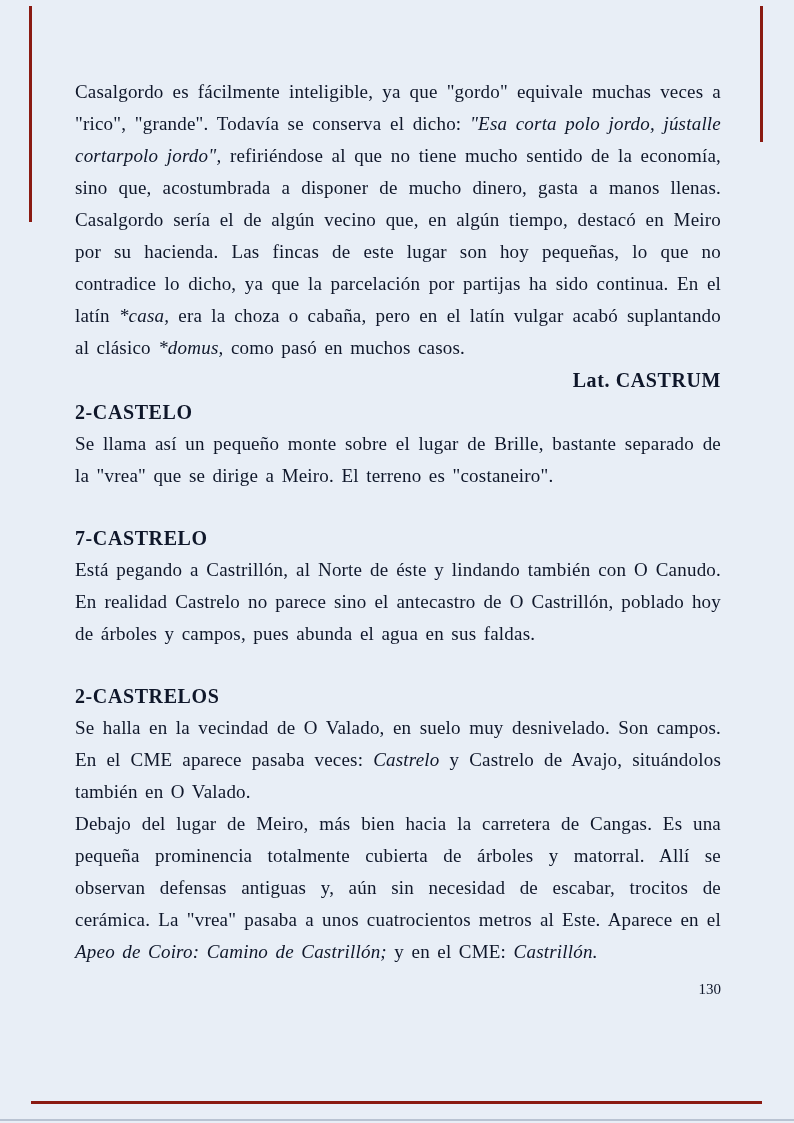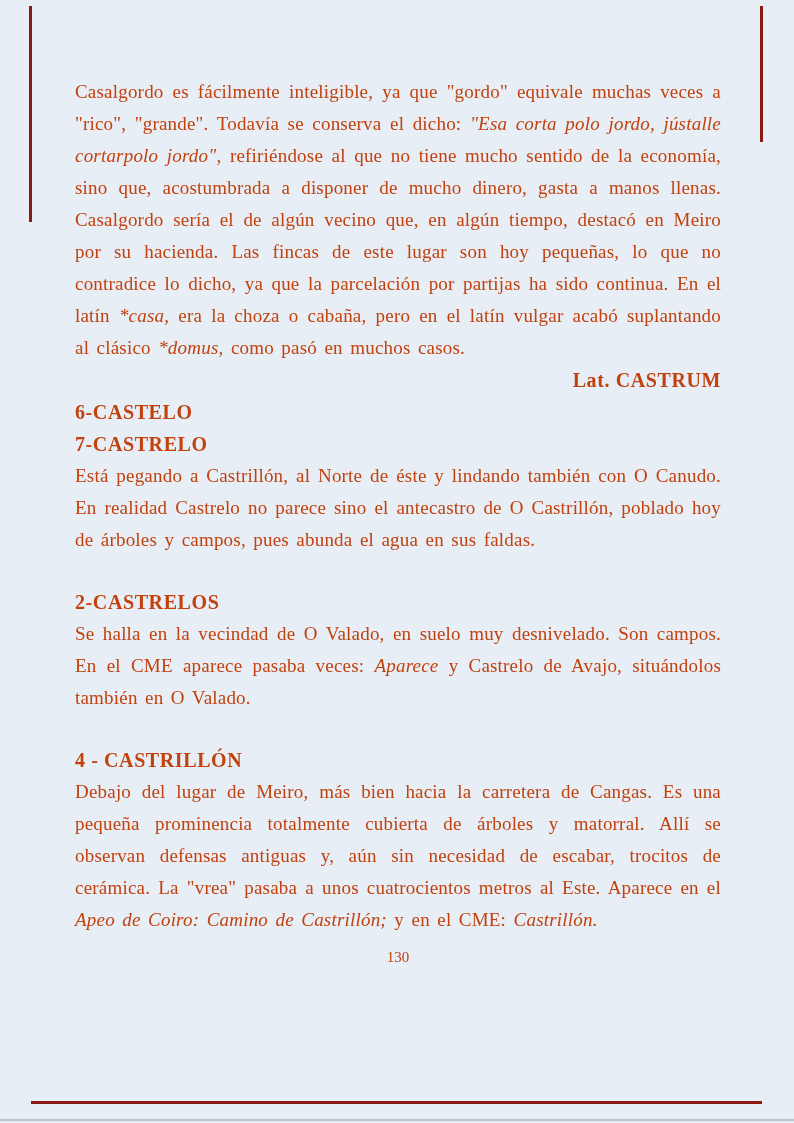--- a/index.html
+++ b/index.html
@@ -37,52 +37,52 @@
     font-size: 20px;
     line-height: 32px;
     font-weight: bold;
     letter-spacing: 0.6px;
   }
   .heading.right { text-align: right; }
   .para + .heading { margin-top: 30px; }
   .para + .heading.right { margin-top: 0; }
   .page-number {
     margin: 12px 0 0 0;
-    text-align: center;
+    text-align: right;
     font-size: 15px;
     line-height: 18px;
     word-spacing: normal;
   }
   
   .scan-mark { position: absolute; }
   .scan-mark.left   { left: 29px;  top: 6px;    width: 3px;   height: 216px; }
   .scan-mark.right  { left: 760px; top: 6px;    width: 3px;   height: 136px; }
   .scan-mark.bottom { left: 31px;  top: 1101px; width: 731px; height: 3px; }
   .scan-edge {
     position: absolute;
     left: 0; top: 1119px;
     width: 794px; height: 2px;
     background: rgba(96, 114, 142, 0.35);
   }
 </style>
 </head>
 <body>
 
-<div class="page" style="background: rgb(232, 238, 246); color: #c2410c;">
+<div class="page" style="background: rgb(232, 238, 246); color: #0f172a;">
   <div class="scan-mark left" style="background: rgb(138, 26, 18);"></div>
   <div class="scan-mark right" style="background: rgb(138, 26, 18);"></div>
   <div class="scan-mark bottom" style="background: rgb(138, 26, 18);"></div>
   <div class="scan-edge"></div>
 
   <div class="content">
 
     <p class="para"><span>Casalgordo es fácilmente inteligible, ya que "gordo" equivale muchas veces a "rico", "grande". Todavía se conserva el dicho: </span><span class="italic">"Esa corta polo jordo, jústalle cortarpolo jordo",</span><span> refiriéndose al que no tiene mucho sentido de la economía, sino que, acostumbrada a disponer de mucho dinero, gasta a manos llenas. Casalgordo sería el de algún vecino que, en algún tiempo, destacó en Meiro por su hacienda. Las fincas de este lugar son hoy pequeñas, lo que no contradice lo dicho, ya que la parcelación por partijas ha sido continua. En el latín </span><span class="italic">*casa,</span><span> era la choza o cabaña, pero en el latín vulgar acabó suplantando al clásico </span><span class="italic">*domus,</span><span> como pasó en muchos casos.</span></p>
       <h2 class="heading right">Lat. CASTRUM</h2>
-      <h2 class="heading">6-CASTELO</h2>
+      <h2 class="heading">2-CASTELO</h2>
+      <p class="para"><span>Se llama así un pequeño monte sobre el lugar de Brille, bastante separado de la "vrea" que se dirige a Meiro. El terreno es "costaneiro".</span></p>
       <h2 class="heading">7-CASTRELO</h2>
       <p class="para"><span>Está pegando a Castrillón, al Norte de éste y lindando también con O Canudo. En realidad Castrelo no parece sino el antecastro de O Castrillón, poblado hoy de árboles y campos, pues abunda el agua en sus faldas.</span></p>
       <h2 class="heading">2-CASTRELOS</h2>
-      <p class="para"><span>Se halla en la vecindad de O Valado, en suelo muy desnivelado. Son campos. En el CME aparece pasaba veces: </span><span class="italic">Aparece</span><span> y Castrelo de Avajo, situándolos también en O Valado.</span></p>
-      <h2 class="heading">4 - CASTRILLÓN</h2>
+      <p class="para"><span>Se halla en la vecindad de O Valado, en suelo muy desnivelado. Son campos. En el CME aparece pasaba veces: </span><span class="italic">Castrelo</span><span> y Castrelo de Avajo, situándolos también en O Valado.</span></p>
       <p class="para"><span>Debajo del lugar de Meiro, más bien hacia la carretera de Cangas. Es una pequeña prominencia totalmente cubierta de árboles y matorral. Allí se observan defensas antiguas y, aún sin necesidad de escabar, trocitos de cerámica. La "vrea" pasaba a unos cuatrocientos metros al Este. Aparece en el </span><span class="italic">Apeo de Coiro: Camino de Castrillón;</span><span> y en el CME: </span><span class="italic">Castrillón.</span></p>
       <p class="page-number">130</p>
   </div>
 </div>
 
 </body></html>

